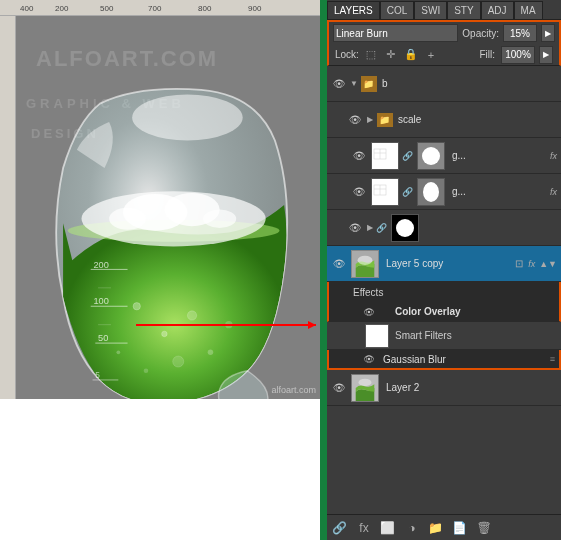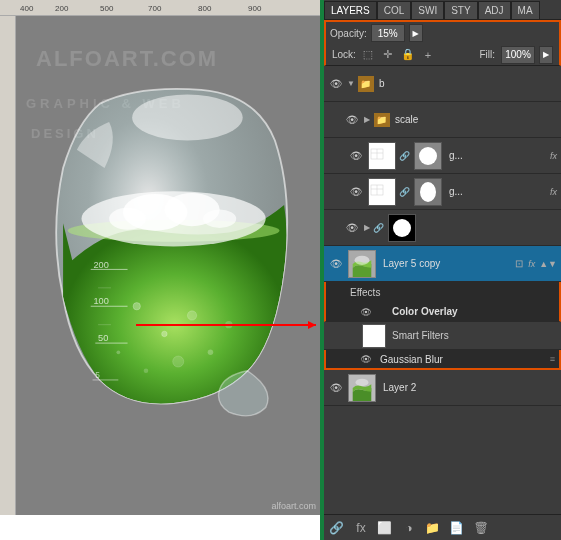--- a/index.html
+++ b/index.html
@@ -9,21 +9,21 @@
       overflow: hidden;
       font-family: Arial, sans-serif;
       font-size: 11px;
       display: flex;
       flex-direction: row;
     }
 
     
     .canvas-area {
       width: 320px;
-      height: 515px;
+      height: 399px;
       background: #7a7a7a;
       position: relative;
       overflow: hidden;
     }
 
     .ruler-top {
       width: 100%;
       height: 16px;
       background: #d4d0c8;
       display: flex;
@@ -91,21 +91,21 @@
       border-bottom: 4px solid transparent;
     }
 
     
     .layers-panel {
       width: 241px;
       height: 540px;
       background: #c4b5fd;
       display: flex;
       flex-direction: column;
-      border-left: 4px solid #15803d;
+      border-left: 7px solid #15803d;
     }
 
     
     .panel-tabs {
       display: flex;
       background: #3c3c3c;
       height: 20px;
       align-items: flex-end;
       border-bottom: 1px solid #222;
     }
@@ -476,20 +476,23 @@
   <div class="panel-tabs">
     <div class="tab active">LAYERS</div>
     <div class="tab">COL</div>
     <div class="tab">SWI</div>
     <div class="tab">STY</div>
     <div class="tab">ADJ</div>
     <div class="tab">MA</div>
   </div>
 
   <div class="blend-row">
+    <select class="blend-select">
+      <option>Linear Burn</option>
+    </select>
     <span class="opacity-label">Opacity:</span>
     <input class="opacity-input" value="15%" type="text" style="">
     <div class="arrow-btn">▶</div>
   </div>
 
   <div class="lock-row">
     <span class="lock-label">Lock:</span>
     <div class="lock-icon">⬚</div>
     <div class="lock-icon">✛</div>
     <div class="lock-icon">🔒</div>

